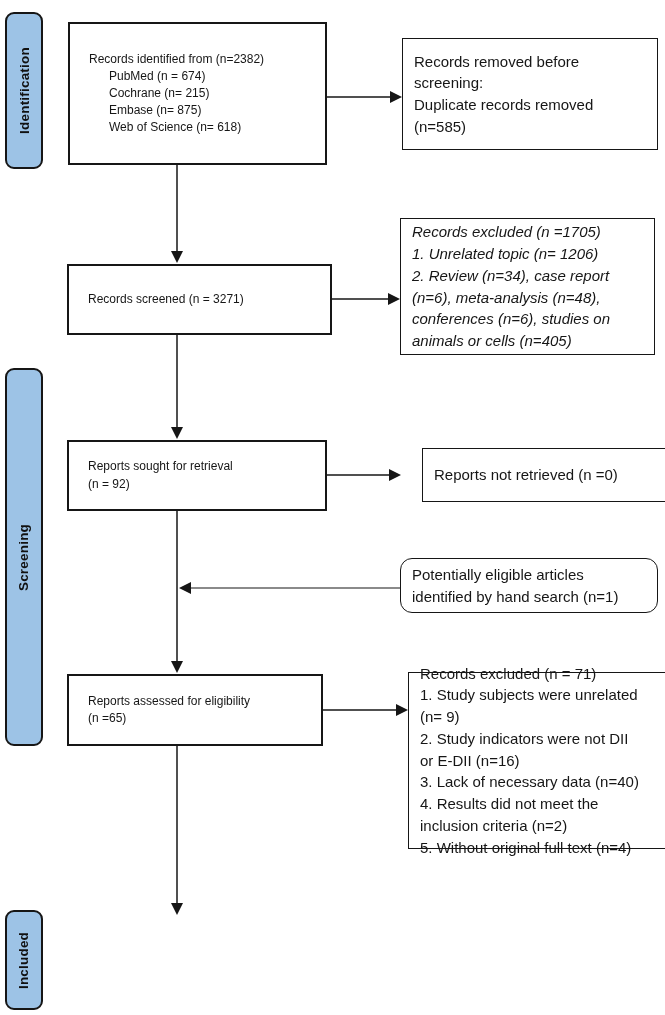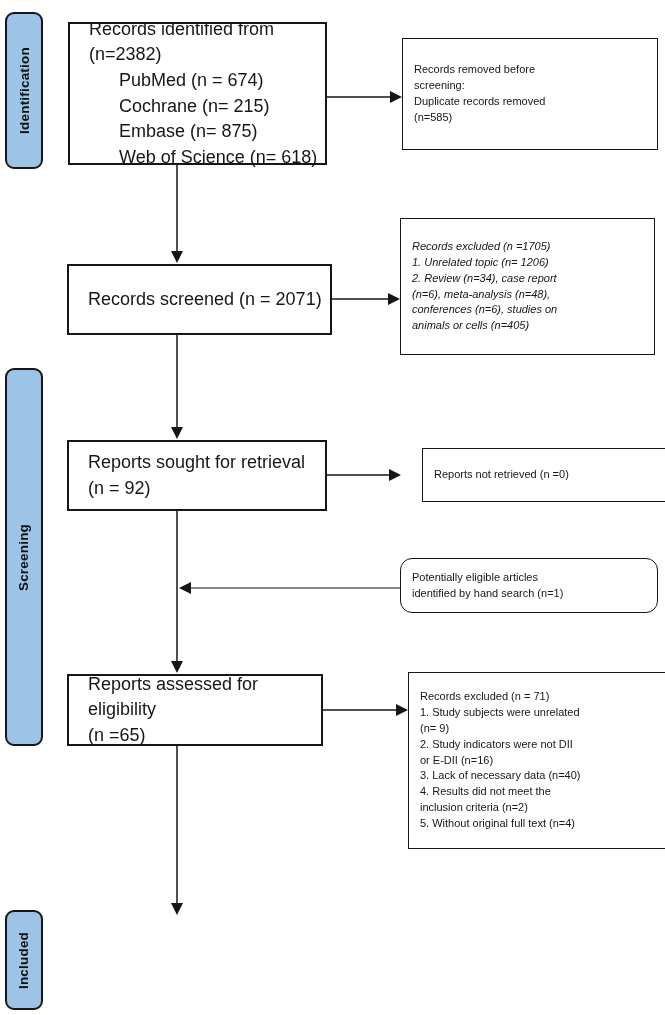--- a/index.html
+++ b/index.html
@@ -27,27 +27,27 @@
     position: absolute;
     background: #ffffff;
     border: 2px solid #161616;
     box-sizing: border-box;
     display: flex;
     align-items: center;
     color: #161616;
   }
   .box .txt {
     white-space: pre-line;
-    font-size: 18px;
+    font-size: 12px;
     line-height: 1.42;
   }
   .box.left-col { }
   .box.left-col .txt { padding-left: 19px; padding-right: 6px; }
   .box.right-col { border-width: 1.5px; }
-  .box.right-col .txt { font-size: 11px; line-height: 1.45; padding-left: 11px; padding-right: 4px; }
+  .box.right-col .txt { font-size: 15px; line-height: 1.45; padding-left: 11px; padding-right: 4px; }
   .side-label {
     position: absolute;
     background: #9DC3E6;
     border: 2px solid #161616;
     border-radius: 9px;
     box-sizing: border-box;
     display: flex;
     align-items: center;
     justify-content: center;
   }
@@ -106,21 +106,21 @@
   </div>
 
   <div class="box left-col" style="left:68px; top:22px; width:259px; height:143px;">
     <div class="txt">Records identified from (n=2382)
 &nbsp;&nbsp;&nbsp;&nbsp;&nbsp;&nbsp;PubMed (n = 674)
 &nbsp;&nbsp;&nbsp;&nbsp;&nbsp;&nbsp;Cochrane (n= 215)
 &nbsp;&nbsp;&nbsp;&nbsp;&nbsp;&nbsp;Embase (n= 875)
 &nbsp;&nbsp;&nbsp;&nbsp;&nbsp;&nbsp;Web of Science (n= 618)</div>
   </div>
   <div class="box left-col" style="left:67px; top:264px; width:265px; height:71px;">
-    <div class="txt">Records screened (n = 2071)</div>
+    <div class="txt">Records screened (n = 3271)</div>
   </div>
   <div class="box left-col" style="left:67px; top:440px; width:260px; height:71px;">
     <div class="txt">Reports sought for retrieval
 (n = 92)</div>
   </div>
   <div class="box left-col" style="left:67px; top:674px; width:256px; height:72px;">
     <div class="txt">Reports assessed for eligibility
 (n =65)</div>
   </div>
 

